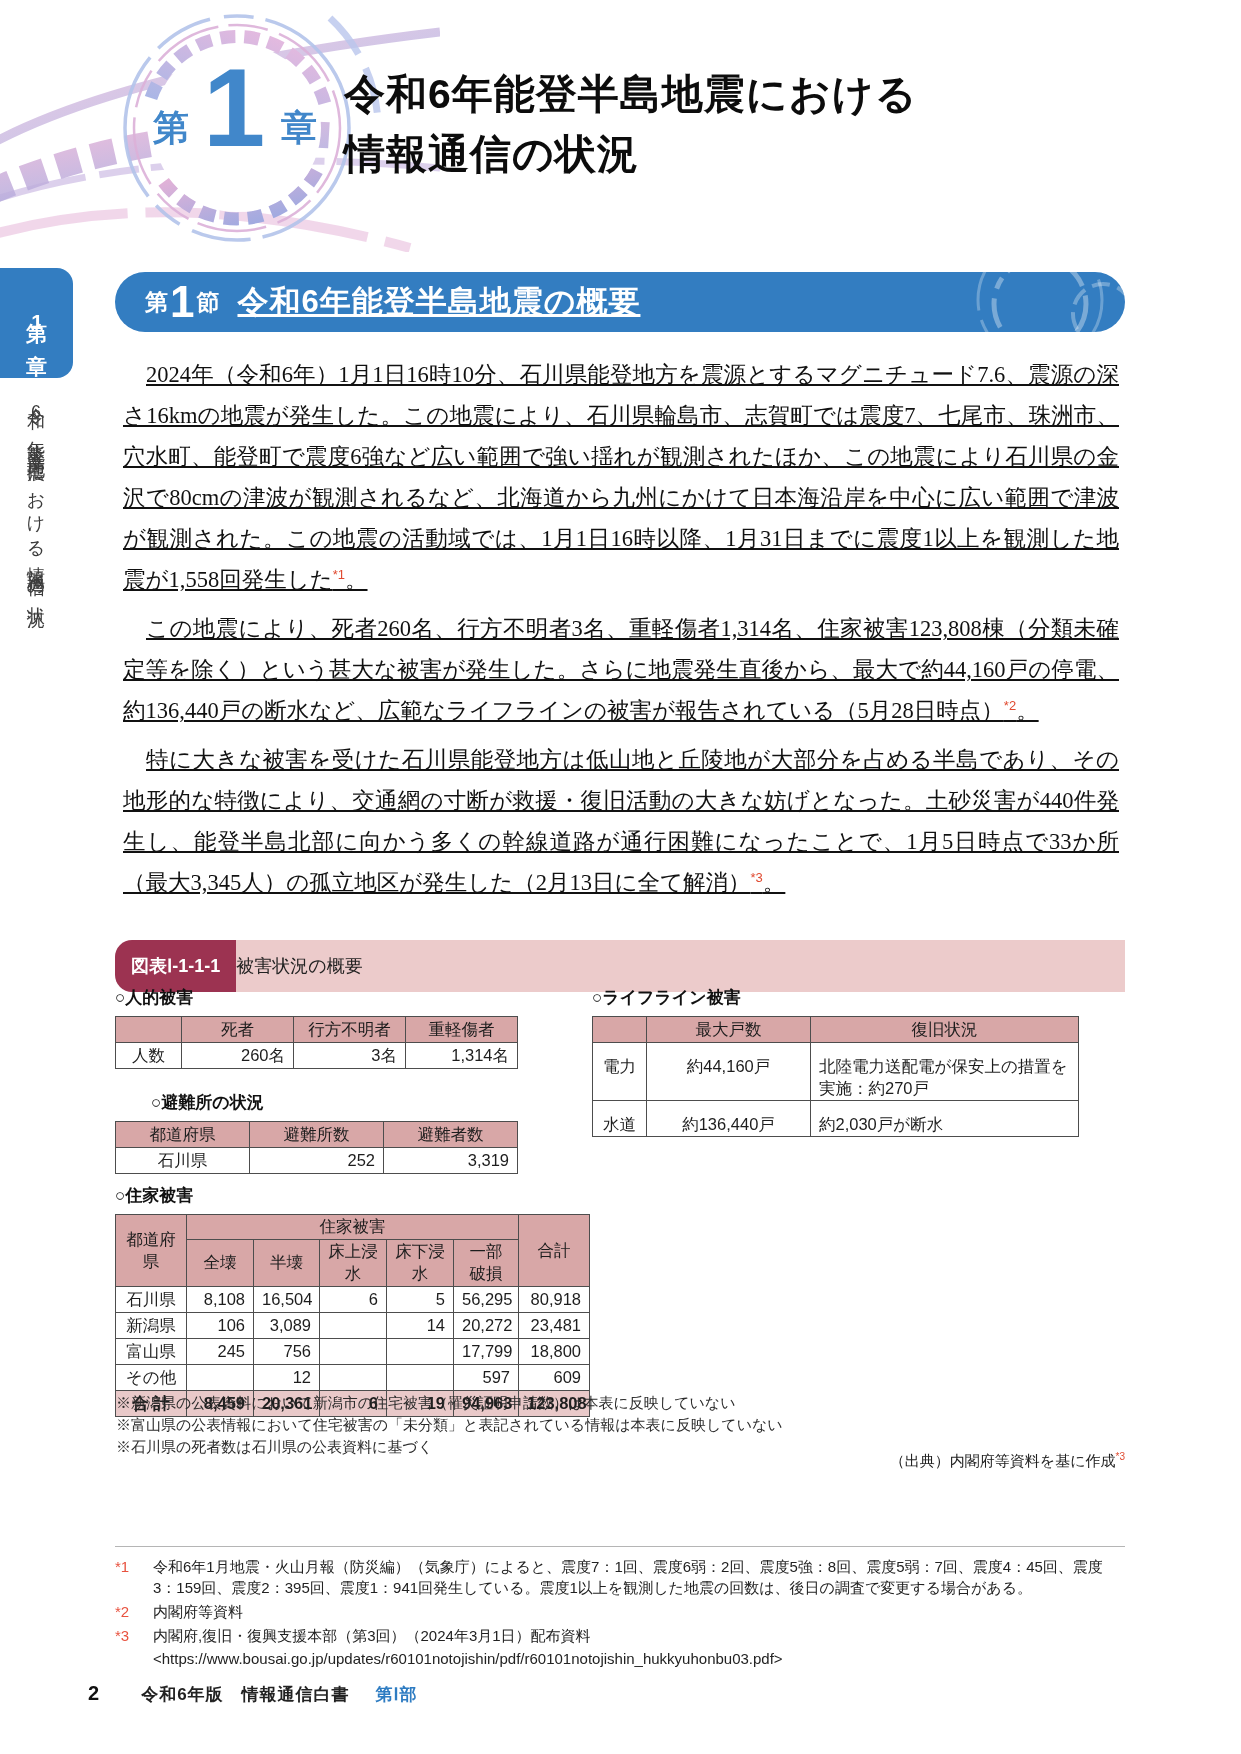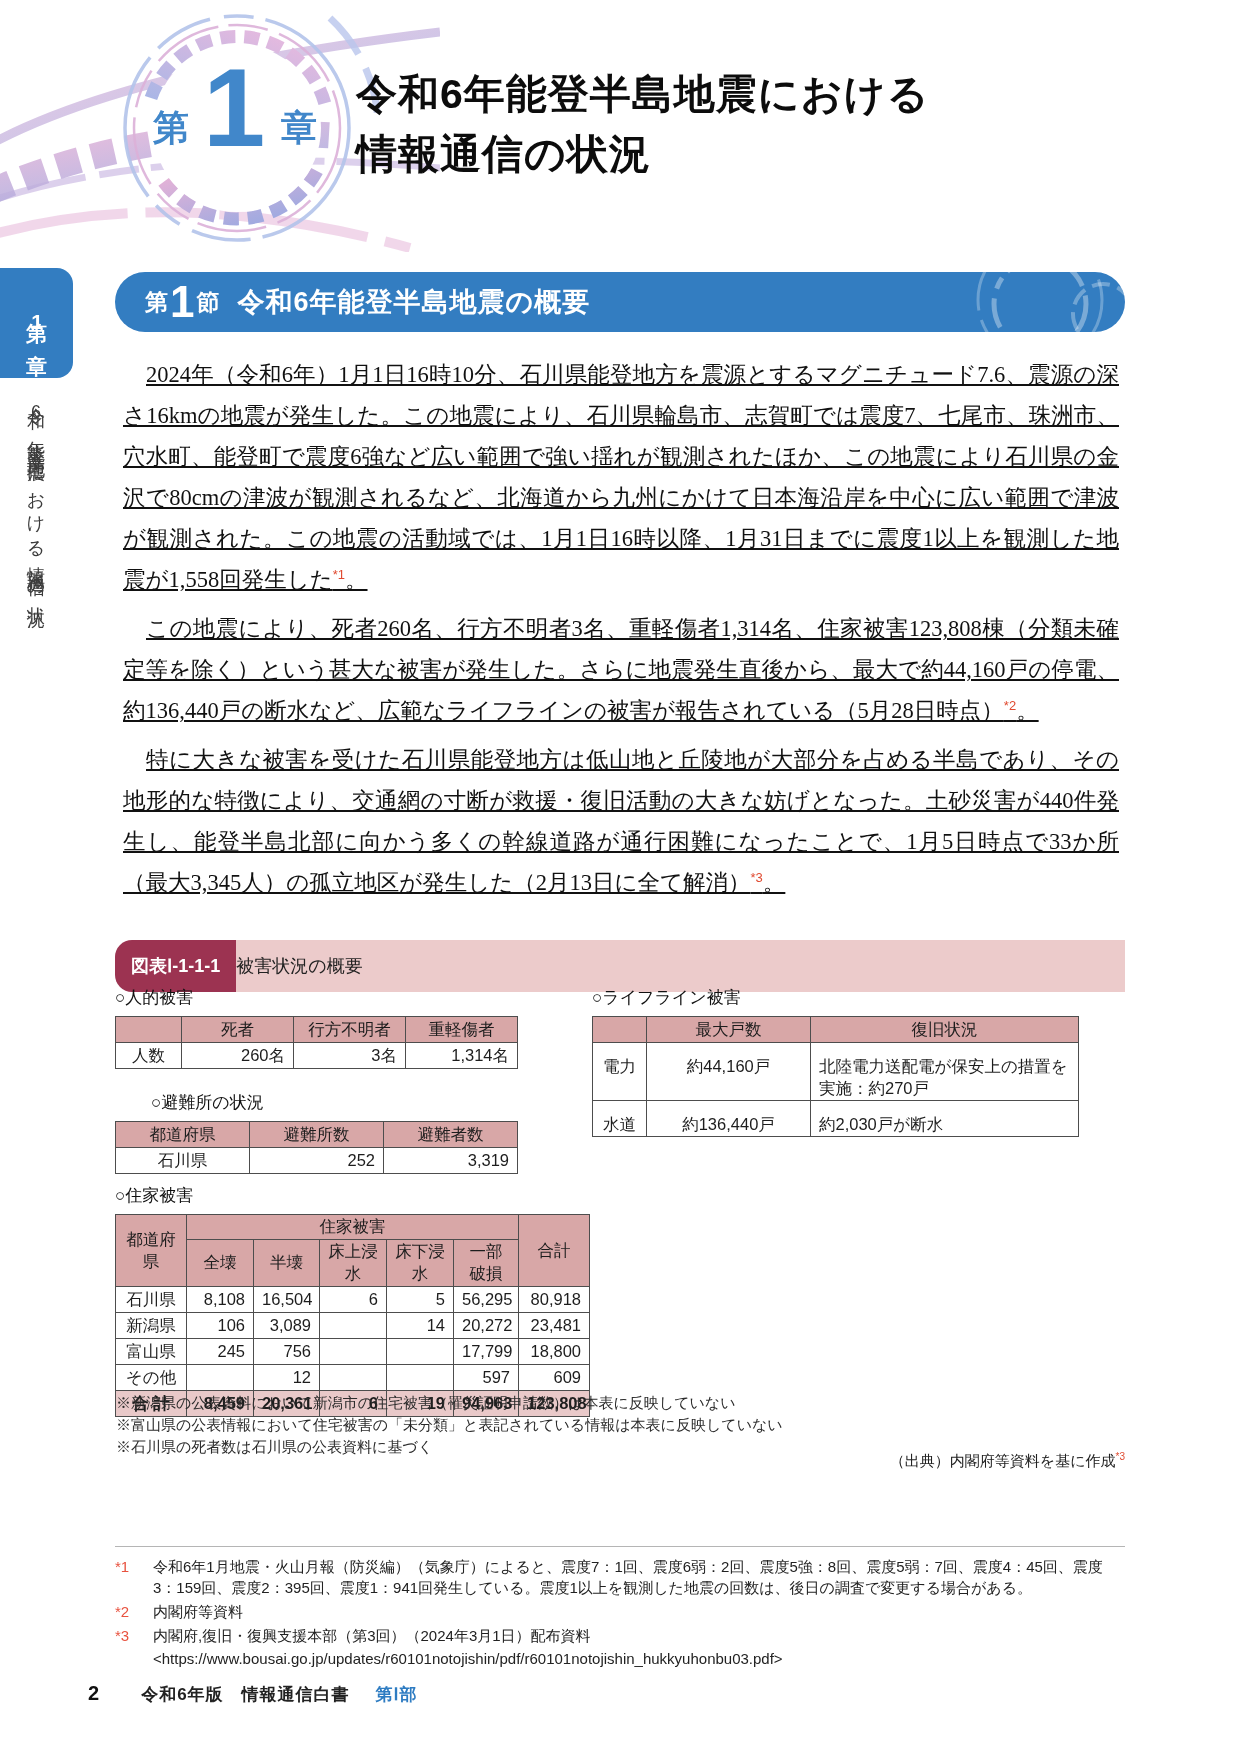--- a/index.html
+++ b/index.html
@@ -6,56 +6,56 @@
   #canvas{position:relative;width:1241px;height:1754px;background:#ffffff;overflow:hidden;
           font-family:"Liberation Sans",sans-serif;color:#1b1b1b;}
 
   
   .deco{position:absolute;left:0;top:0;}
   .badge-text span{position:absolute;font-weight:bold;color:#4187ca;line-height:1;}
   .badge-dai{left:153px;top:110px;font-size:36px;}
   .badge-num{left:203px;top:52px;font-size:112px;}
   .badge-sho{left:281px;top:110px;font-size:36px;}
 
-  .chapter-title{position:absolute;left:356px;top:64px;margin:0;font-size:41px;font-weight:bold;
+  .chapter-title{position:absolute;left:344px;top:64px;margin:0;font-size:41px;font-weight:bold;
                  color:#0c0c0c;line-height:60px;letter-spacing:1px;}
 
   
   .side-tab{position:absolute;left:0;top:268px;width:73px;height:110px;background:#337dc1;
             border-radius:0 16px 16px 0;display:flex;align-items:center;justify-content:center;}
   .side-tab span{writing-mode:vertical-rl;text-orientation:upright;color:#ffffff;
                  font-size:21px;font-weight:bold;letter-spacing:4px;}
   .side-vtitle{position:absolute;left:24px;top:394px;height:620px;writing-mode:vertical-rl;
                text-orientation:upright;font-size:18px;letter-spacing:4px;color:#3c3c3c;font-weight:500;}
 
   
   .banner{position:absolute;left:115px;top:272px;width:1010px;height:60px;background:#337dc1;
           border-radius:30px;overflow:hidden;display:flex;align-items:center;color:#fff;}
   .banner .b-dai{font-size:23px;font-weight:bold;margin-left:30px;}
   .banner .b-num{font-size:44px;font-weight:bold;line-height:1;margin:0 2px;}
   .banner .b-setsu{font-size:23px;font-weight:bold;margin-right:18px;}
-  .banner .b-title{font-size:27px;font-weight:bold;letter-spacing:1px;}
+  .banner .b-title{font-size:31px;font-weight:bold;letter-spacing:1px;text-decoration:underline;}
   .banner svg{position:absolute;right:0;top:0;}
 
   
   .bodytext{position:absolute;left:115px;top:346px;width:1012px;
             font-family:"Liberation Serif",serif;font-size:22.5px;line-height:41px;
             color:#111;text-align:justify;}
   .bodytext p{margin:8px;text-indent:23px;text-decoration:underline;}
   .fn-ref{color:#e04a30;font-size:13px;vertical-align:super;line-height:0;
           font-family:"Liberation Sans",sans-serif;}
 
   
   .fig-header{position:absolute;left:115px;top:940px;width:1010px;height:52px;display:flex;}
   .fig-badge{background:#9c3351;color:#ffffff;font-size:18px;font-weight:bold;
              border-radius:17px 0 0 17px;display:flex;align-items:center;padding:0 16px;}
   .fig-strip{flex:1;background:#eccbcb;display:flex;align-items:center;padding-left:0;
              font-size:18px;font-weight:500;color:#222;}
 
-  .cap{font-size:17px;font-weight:normal;color:#111;margin-bottom:7px;}
+  .cap{font-size:17px;font-weight:bold;color:#111;margin-bottom:7px;}
   .dtable{border-collapse:collapse;table-layout:fixed;font-size:16.5px;color:#1d1d1d;width:100%;}
   .dtable th,.dtable td{border:1px solid #4d4d4d;padding:1px 8px;height:26px;box-sizing:border-box;}
   .dtable th{background:#d8a7a7;text-align:center;font-weight:normal;}
   .num{text-align:right;}
   .ctr{text-align:center;}
   .lft{text-align:left;}
 
   .col-left{position:absolute;left:115px;top:986px;width:402px;}
   .col-left .cap2{margin-top:22px;margin-left:36px;}
   .col-right{position:absolute;left:592px;top:986px;width:486px;}

